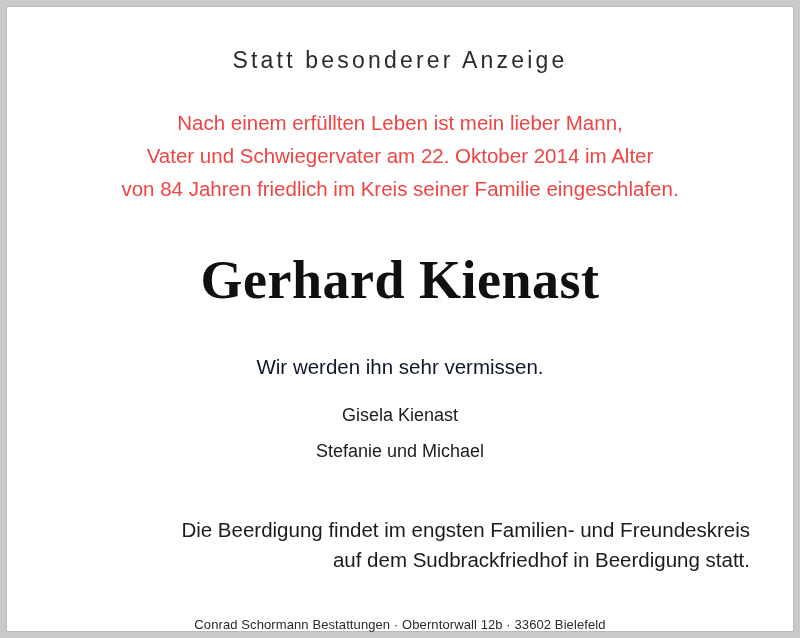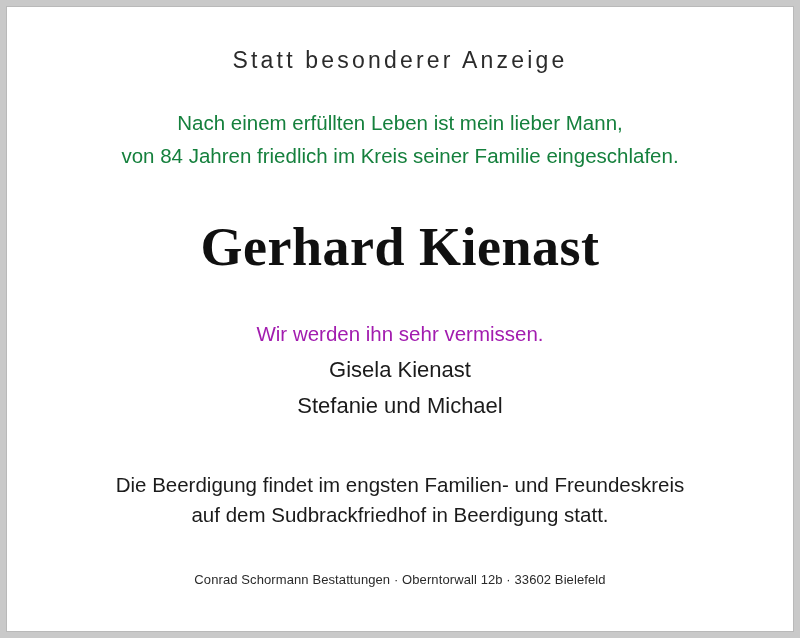--- a/index.html
+++ b/index.html
@@ -41,53 +41,53 @@
     letter-spacing: 3.2px;
     color: #2b2b2b;
     font-weight: 400;
     text-align: left;
   }
   .intro {
     margin-top: 32px;
     font-size: 20.5px;
     line-height: 33px;
     text-align: center;
-    color: #15803d;
+    color: #ef4444;
     width: 660px;
   }
   .intro div {
     white-space: nowrap;
   }
   .name {
     margin-top: 44px;
     font-family: "Liberation Serif", serif;
     font-size: 54px;
     font-weight: 700;
     letter-spacing: 0.5px;
     color: #101010;
     text-align: center;
   }
   .missing {
     margin-top: 44px;
     font-size: 20.5px;
     text-align: left;
-    color: #a21caf;
+    color: #0f172a;
   }
   .survivors {
-    margin-top: 6px;
-    font-size: 22px;
+    margin-top: 18px;
+    font-size: 18px;
     line-height: 36px;
     text-align: center;
     color: #1b1b1b;
   }
   .funeral {
     margin-top: 46px;
     font-size: 20.5px;
     line-height: 30px;
-    text-align: center;
+    text-align: right;
     color: #1b1b1b;
     width: 700px;
   }
   .funeral div {
     white-space: nowrap;
   }
   .footer {
     margin-top: 42px;
     font-size: 13px;
     text-align: right;
@@ -99,20 +99,21 @@
 <body>
 
 <div class="outer-frame"></div>
 
 <div class="notice">
 
   <div class="headline">Statt besonderer Anzeige</div>
 
   <div class="intro">
     <div>Nach einem erfüllten Leben ist mein lieber Mann,</div>
+    <div>Vater und Schwiegervater am 22. Oktober 2014 im Alter</div>
     <div>von 84 Jahren friedlich im Kreis seiner Familie eingeschlafen.</div>
   </div>
 
   <div class="name">Gerhard Kienast</div>
 
   <div class="missing">Wir werden ihn sehr vermissen.</div>
 
   <div class="survivors">
     <div>Gisela Kienast</div>
     <div>Stefanie und Michael</div>

